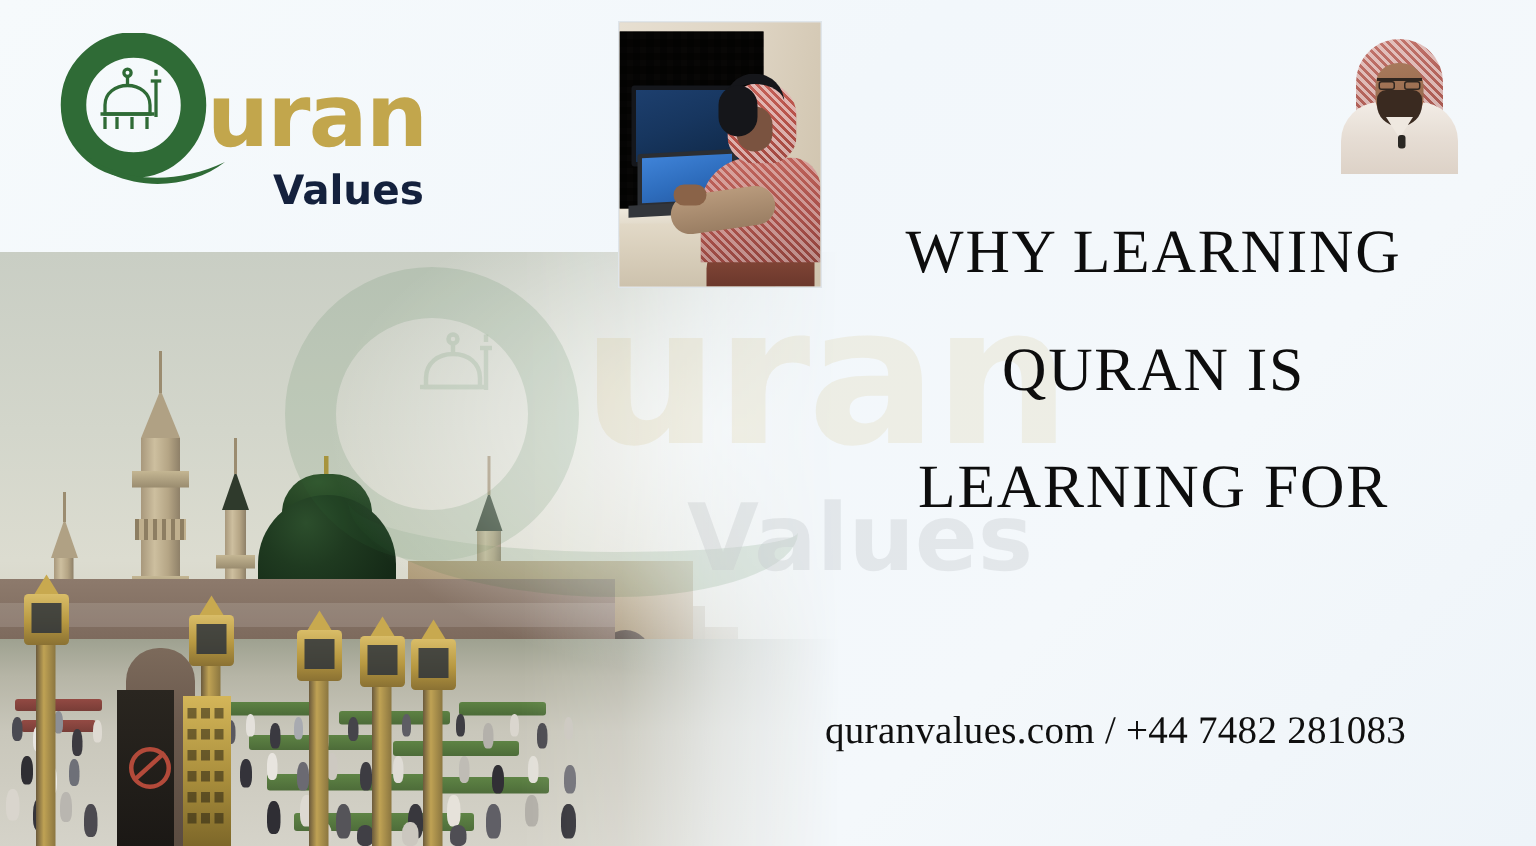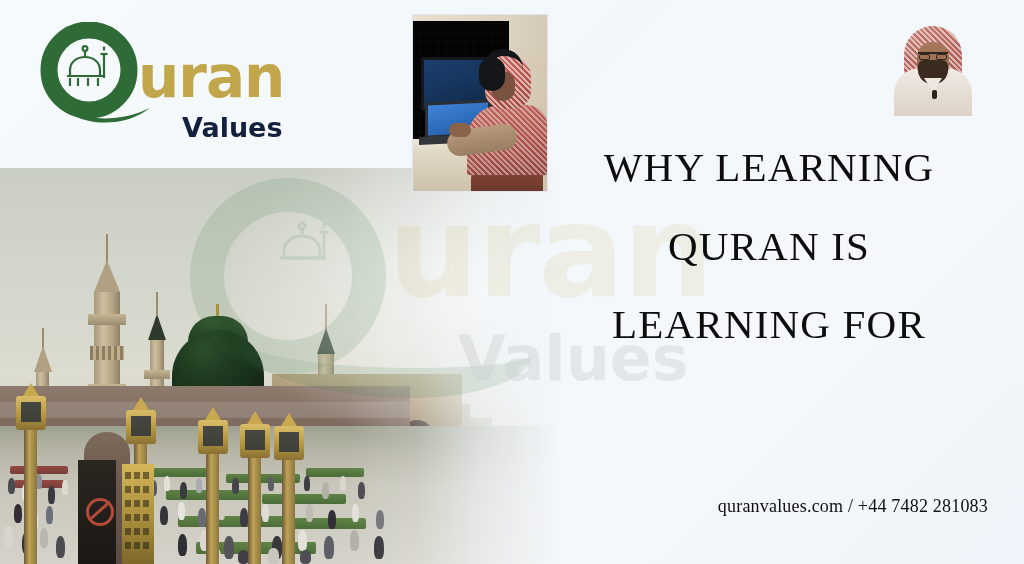--- a/index.html
+++ b/index.html
@@ -596,26 +596,26 @@
     font-size: 41px;
     line-height: 1.92;
     letter-spacing: 1.2px;
     white-space: nowrap;
   }
   .headline .hl-line { display: block; }
 
   .contact {
     position: absolute;
     left: 550px;
-    top: 496px;
+    top: 472px;
     width: 438px;
-    text-align: right;
+    text-align: left;
     font-family: "Liberation Serif", "DejaVu Serif", serif;
     color: #0f0f0f;
-    font-size: 18px;
+    font-size: 26px;
     letter-spacing: 0.2px;
   }
 </style>
 </head>
 <body>
 
 <div id="banner">
 
   <div class="mosque-photo">
     <div class="mosque-sky"></div>

